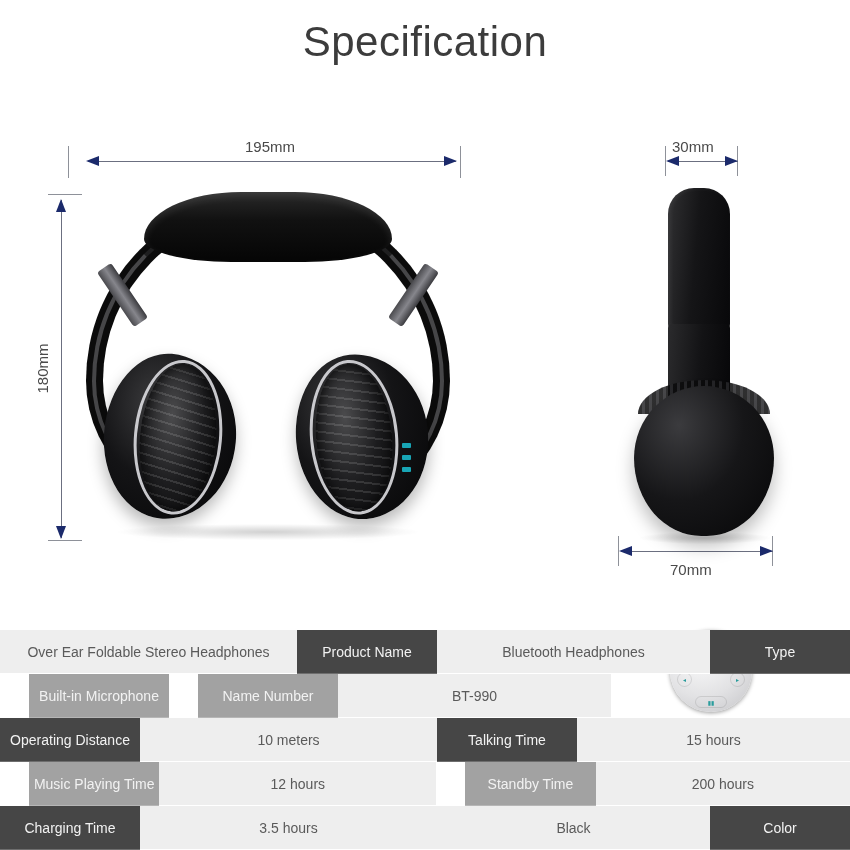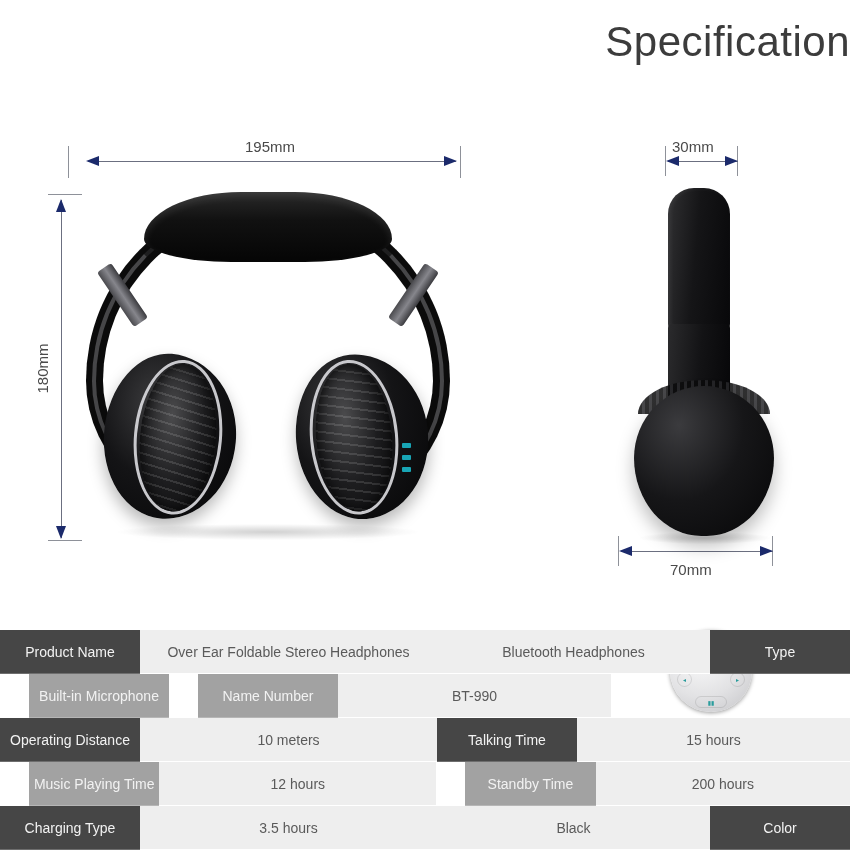--- a/index.html
+++ b/index.html
@@ -12,21 +12,21 @@
   #page {
     position: relative;
     width: 850px; height: 850px;
     background: #ffffff;
   }
 
   
   .page-title {
     position: absolute;
     top: 18px; left: 0; width: 850px;
-    text-align: right;
+    text-align: center;
     font-size: 42px;
     font-weight: 400;
     color: #3c3c3c;
     letter-spacing: 0.5px;
   }
 
   
   .dim-line-h {
     position: absolute;
     height: 1px;
@@ -344,22 +344,22 @@
         <div class="sv-btn-call">⌒</div>
         <div class="sv-btn-small l">◂</div>
         <div class="sv-btn-small r">▸</div>
         <div class="sv-btn-bottom">▮▮</div>
       </div>
     </div>
   </div>
 
   <div id="spec-table">
       <div class="spec-row">
+        <div class="cell cell-value c2">Over Ear Foldable Stereo Headphones</div>
         <div class="cell cell-label dark c1">Product Name</div>
-        <div class="cell cell-value c2">Over Ear Foldable Stereo Headphones</div>
         <div class="cell cell-value c4">Bluetooth Headphones</div>
         <div class="cell cell-label dark c3">Type</div>
       </div>
       <div class="spec-row">
         <div class="cell cell-label light c1">Built-in Microphone</div>
         <div class="cell cell-label light c3">Name Number</div>
         <div class="cell cell-value c4">BT-990</div>
       </div>
       <div class="spec-row">
         <div class="cell cell-label dark c1">Operating Distance</div>
@@ -367,20 +367,20 @@
         <div class="cell cell-label dark c3">Talking Time</div>
         <div class="cell cell-value c4">15 hours</div>
       </div>
       <div class="spec-row">
         <div class="cell cell-label light c1">Music Playing Time</div>
         <div class="cell cell-value c2">12 hours</div>
         <div class="cell cell-label light c3">Standby Time</div>
         <div class="cell cell-value c4">200 hours</div>
       </div>
       <div class="spec-row">
-        <div class="cell cell-label dark c1">Charging Type</div>
+        <div class="cell cell-label dark c1">Charging Time</div>
         <div class="cell cell-value c2">3.5 hours</div>
         <div class="cell cell-value c4">Black</div>
         <div class="cell cell-label dark c3">Color</div>
       </div>
     </div>
 
 </div>
 
 </body></html>

